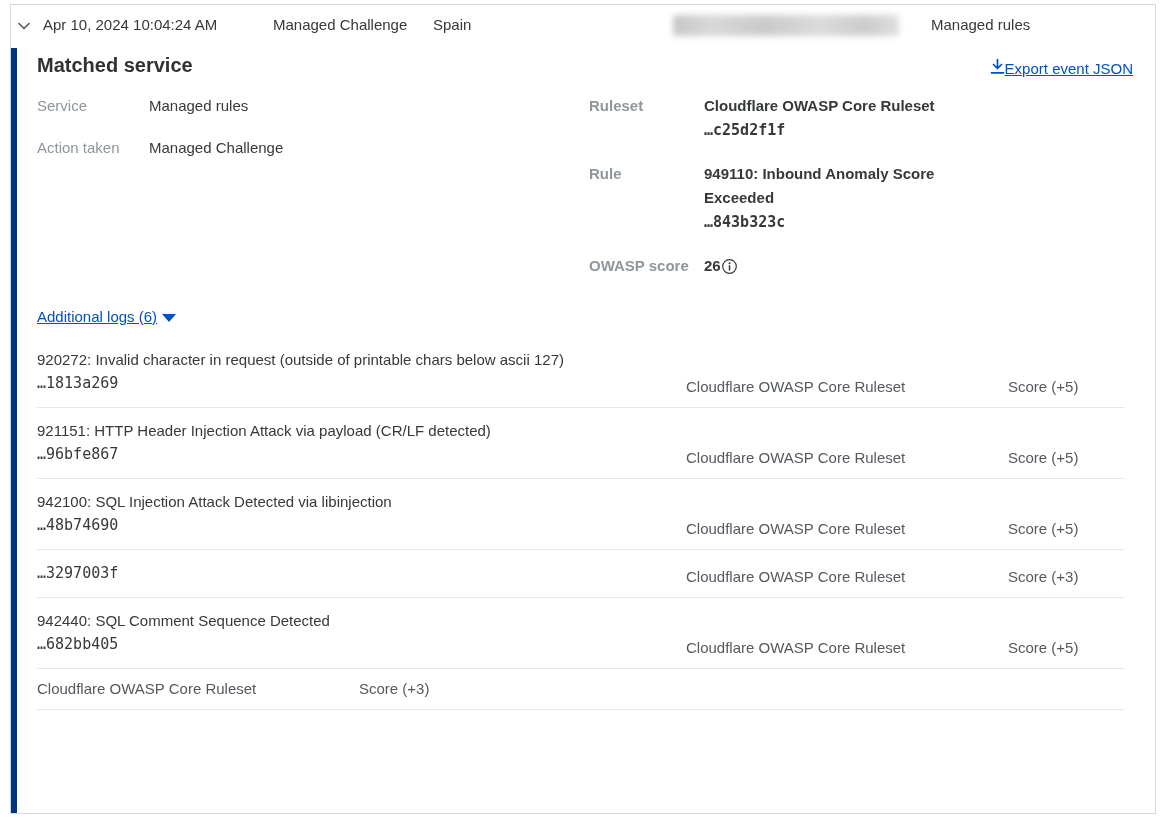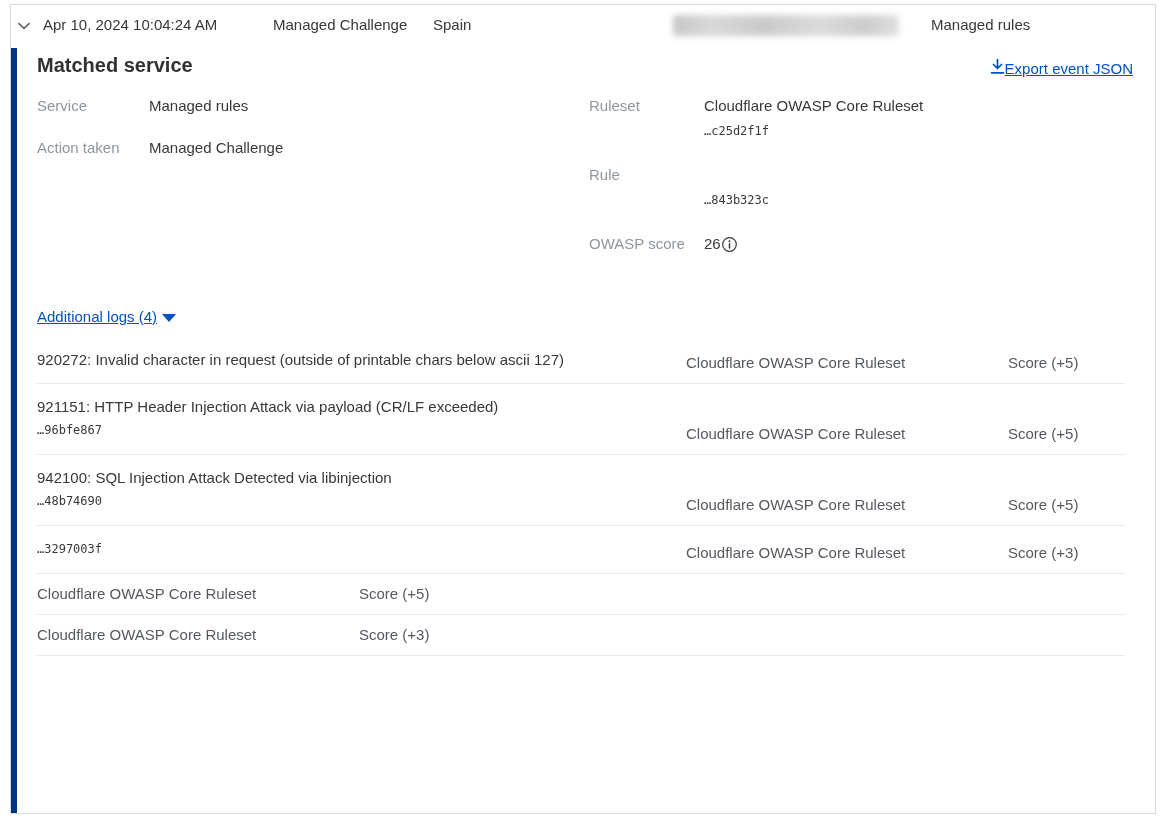--- a/index.html
+++ b/index.html
@@ -18,25 +18,25 @@
   
   .blue-bar{position:absolute;left:0;top:43px;bottom:0;width:6px;background:#003681;}
   .panel{position:absolute;left:6px;top:43px;right:0;bottom:0;}
   .panel-title{position:absolute;left:20px;top:6px;font-size:20px;font-weight:700;color:#313131;}
   .export-link{position:absolute;right:22px;top:10px;color:#0051c3;display:flex;align-items:center;cursor:pointer;}
   .export-link .label{text-decoration:underline;}
   .details-left{position:absolute;left:20px;top:46px;}
   .details-left .d-row{display:flex;margin-bottom:18px;line-height:24px;}
   .details-left .d-label{width:112px;color:#8f969c;}
   .details-right{position:absolute;left:572px;top:46px;width:420px;}
-  .details-right .d-row{display:flex;margin-bottom:20px;line-height:24px;}
+  .details-right .d-row{display:flex;margin-bottom:20px;line-height:24px;font-weight:bold;}
   .details-right .d-label{width:115px;flex:0 0 115px;color:#8f969c;}
   .d-value{color:#36393a;}
   .details-right .d-value{width:242px;}
-  .mono{font-family:"DejaVu Sans Mono","Liberation Mono",monospace;font-size:12px;}
+  .mono{font-family:"DejaVu Sans Mono","Liberation Mono",monospace;font-size:15px;}
   .owasp-val{display:flex;align-items:center;}
   .info-icon{display:inline-block;width:17px;height:17px;cursor:pointer;}
   .additional-link{position:absolute;left:20px;top:260px;color:#0051c3;cursor:pointer;display:flex;align-items:center;}
   .additional-link .label{text-decoration:underline;}
   .caret-down{width:0;height:0;border-left:7px solid transparent;border-right:7px solid transparent;border-top:8px solid #0051c3;margin-left:5px;margin-top:2px;}
   .log-table{position:absolute;left:20px;right:30px;top:289px;}
   .log-row{display:flex;align-items:flex-end;border-bottom:1px solid #e6e8ea;padding:11px 0 12px 0;}
   .log-desc{flex:1 1 auto;padding-right:34px;min-width:0;}
   .log-title{line-height:23px;color:#36393a;}
   .log-hash{line-height:24px;color:#36393a;}
@@ -91,57 +91,58 @@
       <div class="d-row">
         <span class="d-label">Ruleset</span>
         <span class="d-value">
           <span>Cloudflare OWASP Core Ruleset</span><br>
           <span class="mono">…c25d2f1f</span>
         </span>
       </div>
       <div class="d-row">
         <span class="d-label">Rule</span>
         <span class="d-value">
-          <br>
+          <span>949110: Inbound Anomaly Score Exceeded</span><br>
           <span class="mono">…843b323c</span>
         </span>
       </div>
       <div class="d-row">
         <span class="d-label">OWASP score</span>
         <span class="d-value owasp-val">
           <span>26</span>
           <span class="info-icon">
             <svg width="17" height="17" viewBox="0 0 17 17">
                 <circle cx="8.5" cy="8.5" r="6.8" fill="none" stroke="#36393a" stroke-width="1.2"></circle>
                 <circle cx="8.5" cy="5.3" r="1" fill="#36393a"></circle>
                 <path d="M8.5 7.7 V12" stroke="#36393a" stroke-width="1.5" stroke-linecap="round"></path>
               </svg>
           </span>
         </span>
       </div>
     </div>
 
     <div class="additional-link">
-      <span class="label">Additional logs (4)</span>
+      <span class="label">Additional logs (6)</span>
       <span class="caret-down"></span>
     </div>
 
     <div class="log-table">
 
       <div class="log-row">
         <div class="log-desc">
           <div class="log-title">920272: Invalid character in request (outside of printable chars below ascii 127)</div>
+          <div class="log-hash mono">…1813a269</div>
         </div>
         <div class="log-ruleset">Cloudflare OWASP Core Ruleset</div>
         <div class="log-score">Score (+5)</div>
       </div>
 
       <div class="log-row">
         <div class="log-desc">
-          <div class="log-title">921151: HTTP Header Injection Attack via payload (CR/LF exceeded)</div>
+          <div class="log-title">921151: HTTP Header Injection Attack via payload (CR/LF detected)</div>
           <div class="log-hash mono">…96bfe867</div>
         </div>
         <div class="log-ruleset">Cloudflare OWASP Core Ruleset</div>
         <div class="log-score">Score (+5)</div>
       </div>
 
       <div class="log-row">
         <div class="log-desc">
           <div class="log-title">942100: SQL Injection Attack Detected via libinjection</div>
           <div class="log-hash mono">…48b74690</div>
@@ -152,20 +153,24 @@
 
       <div class="log-row">
         <div class="log-desc">
           <div class="log-hash mono">…3297003f</div>
         </div>
         <div class="log-ruleset">Cloudflare OWASP Core Ruleset</div>
         <div class="log-score">Score (+3)</div>
       </div>
 
       <div class="log-row">
+        <div class="log-desc">
+          <div class="log-title">942440: SQL Comment Sequence Detected</div>
+          <div class="log-hash mono">…682bb405</div>
+        </div>
         <div class="log-ruleset">Cloudflare OWASP Core Ruleset</div>
         <div class="log-score">Score (+5)</div>
       </div>
 
       <div class="log-row">
         <div class="log-ruleset">Cloudflare OWASP Core Ruleset</div>
         <div class="log-score">Score (+3)</div>
       </div>
 
     </div>

